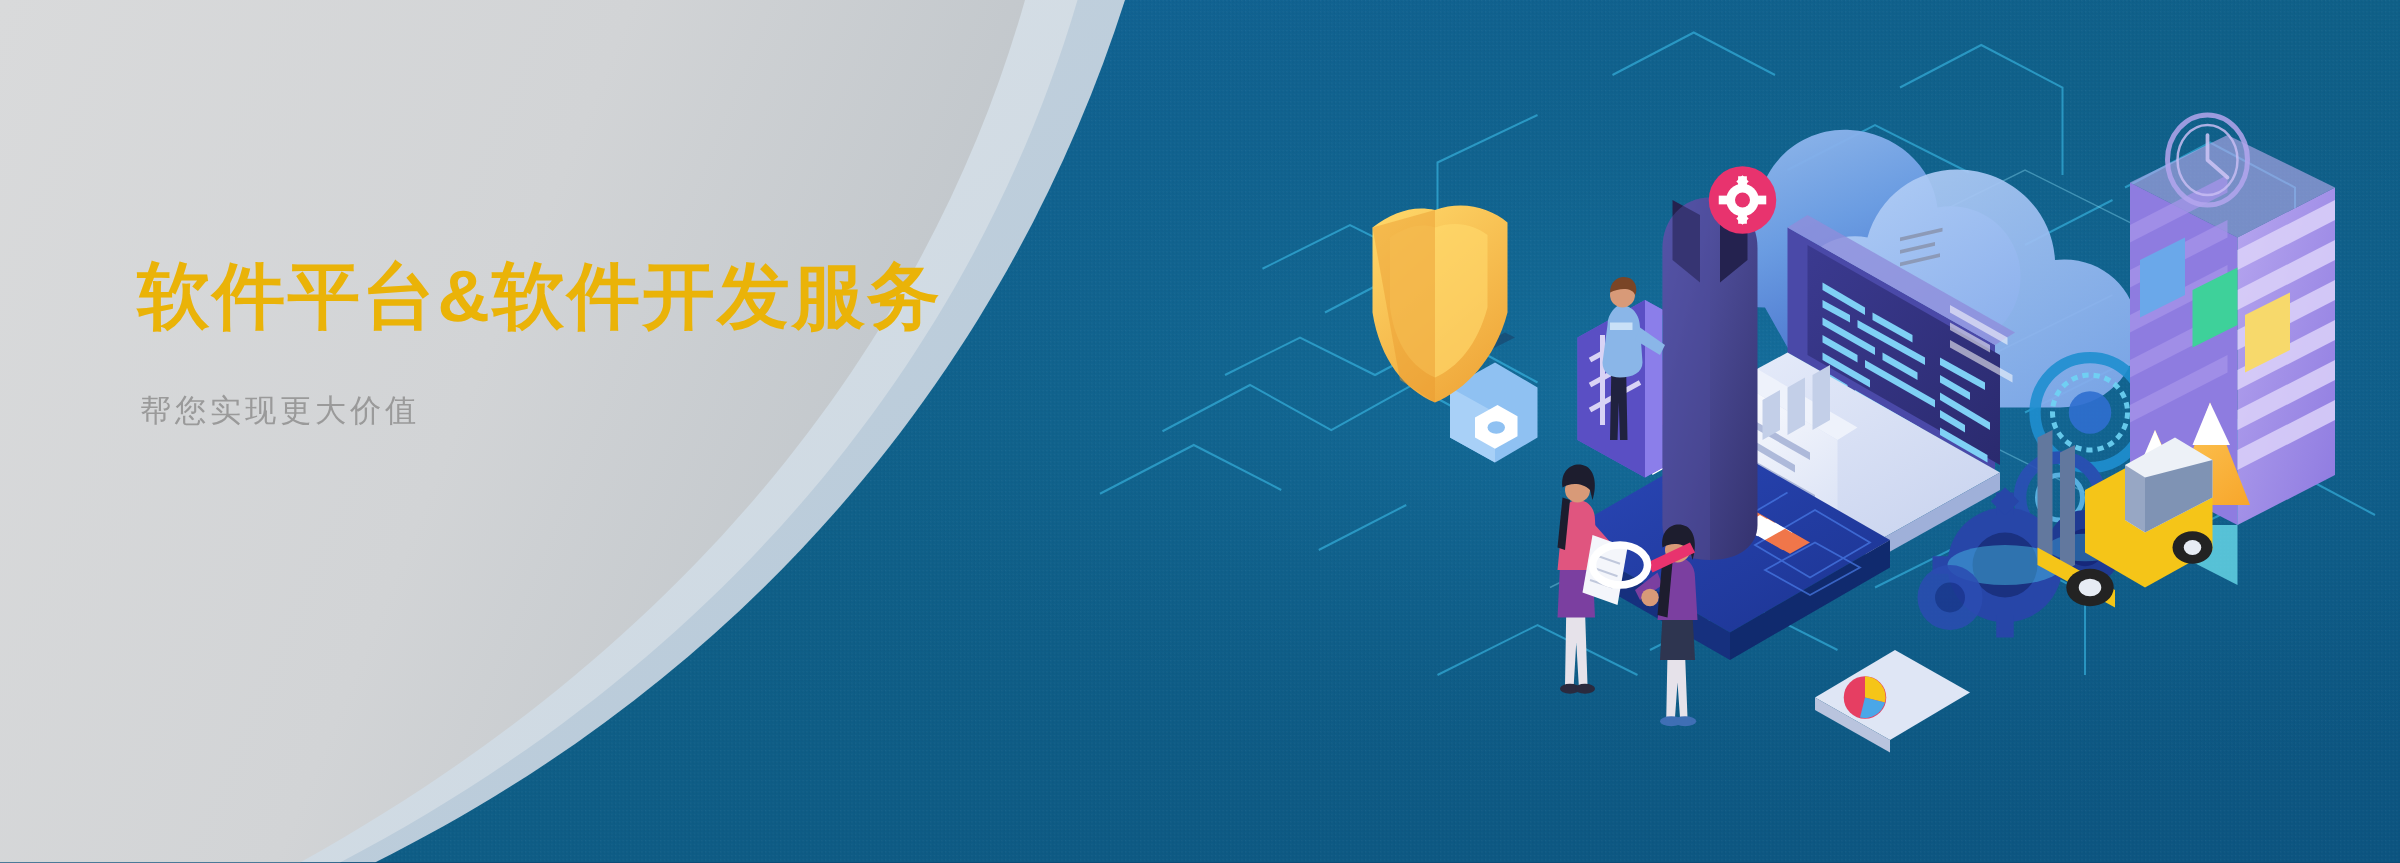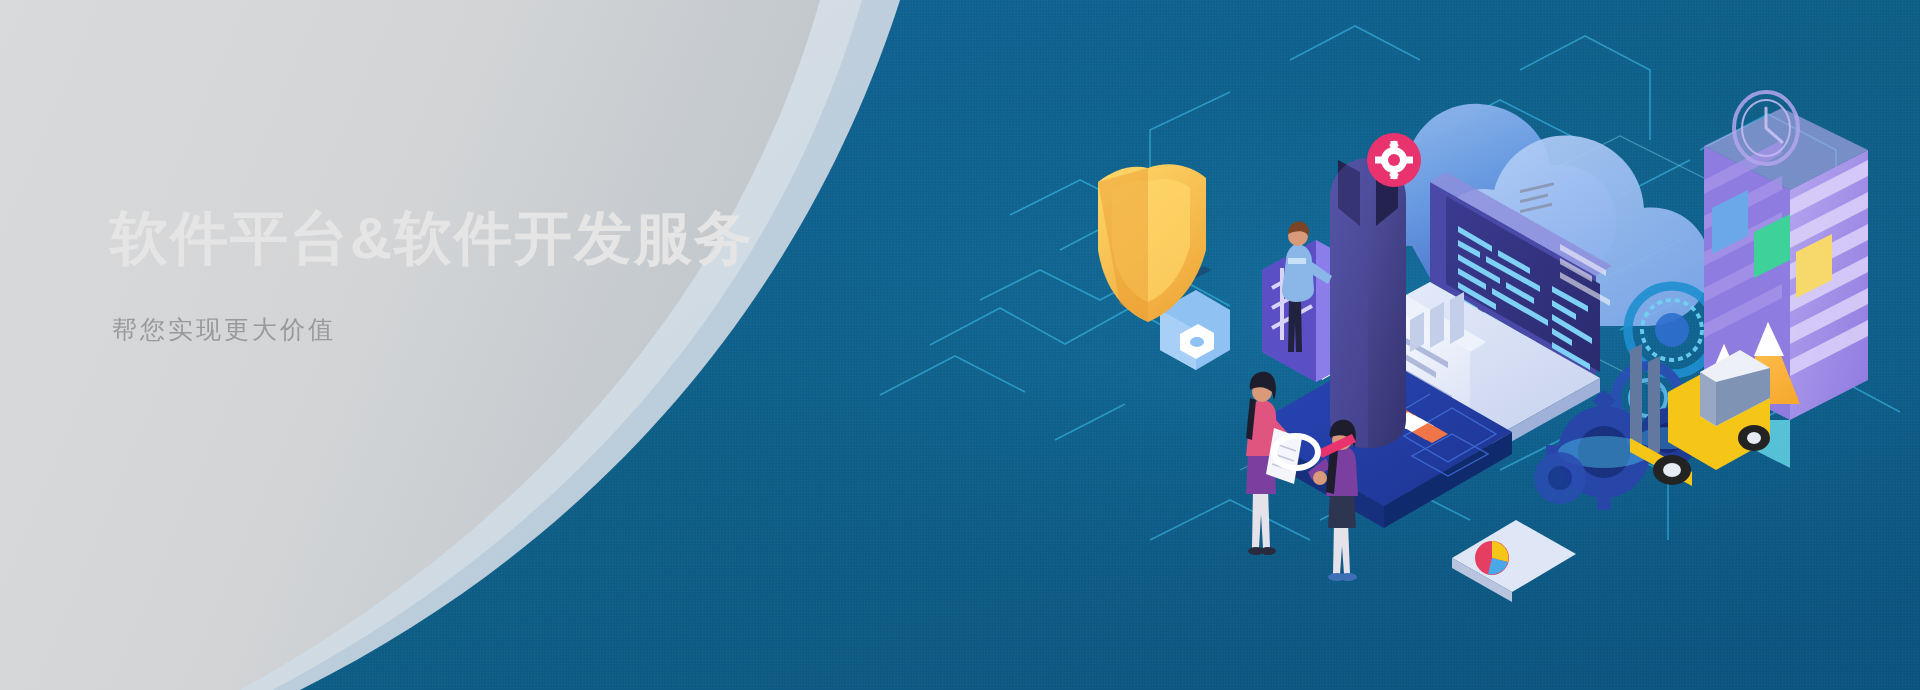--- a/index.html
+++ b/index.html
@@ -9,21 +9,21 @@
     font-family:"Liberation Sans","DejaVu Sans",sans-serif;
     background:#0e5d8a;
   }
   .svgfull{position:absolute;left:0;top:0;width:1920px;height:690px;display:block;}
 
   
   #copy{
     position:absolute;left:110px;top:205px;width:760px;z-index:40;
   }
   #headline{
-    font-size:58px;line-height:1.15;font-weight:700;color:#e5e5e5;
+    font-size:58px;line-height:1.15;font-weight:700;color:#eab308;
     letter-spacing:2px;white-space:nowrap;margin:0;
   }
   #subline{
     margin:42px 0 0 2px;font-size:25px;line-height:1.2;color:#9a9a9a;
     letter-spacing:3px;font-weight:400;
   }
 </style>
 </head>
 <body>
 

